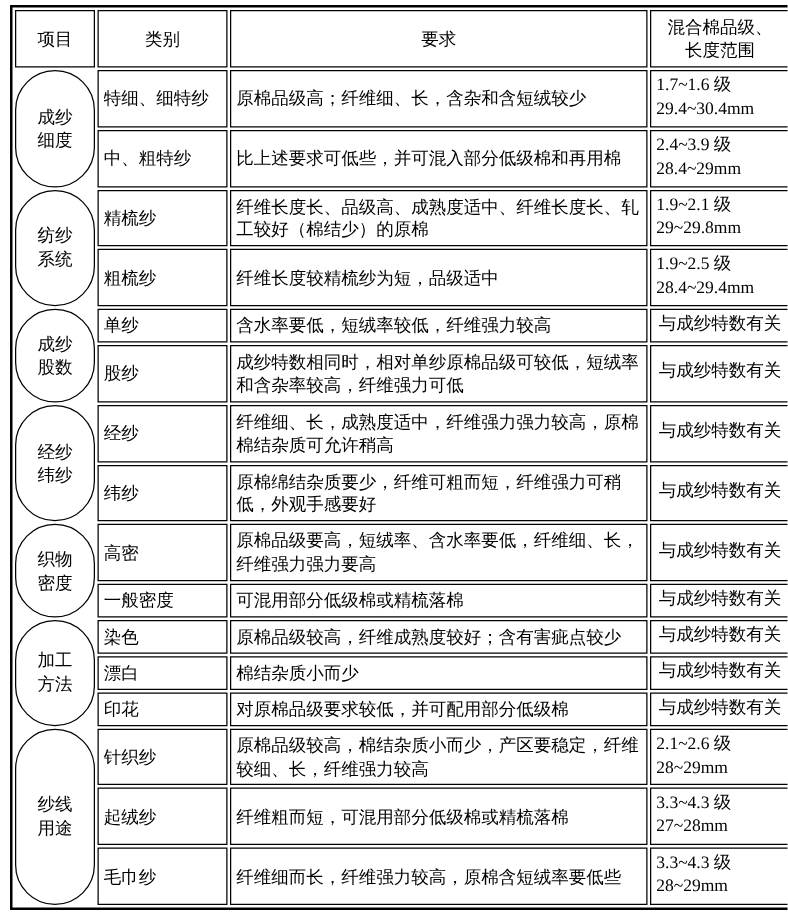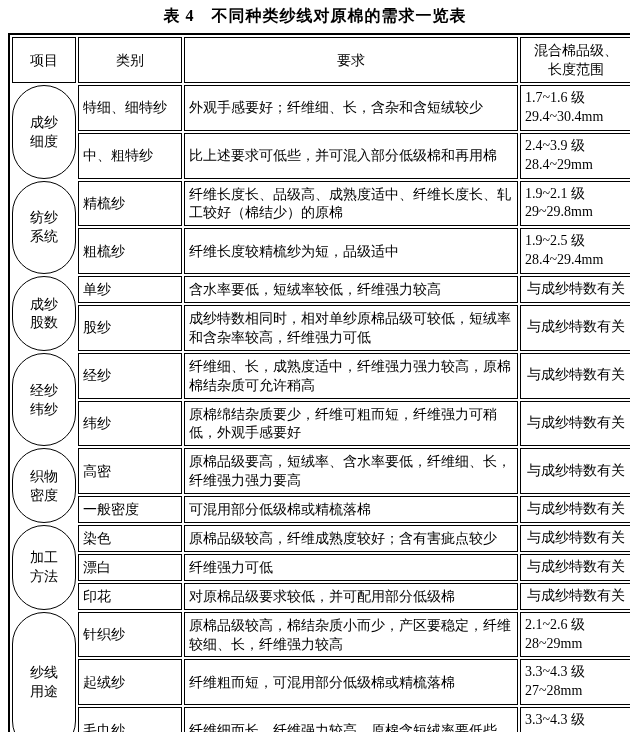--- a/index.html
+++ b/index.html
@@ -57,21 +57,20 @@
   }
   td.spec-center {
     text-align: center;
     padding-left: 4px;
   }
 </style>
 </head>
 <body>
 
 <div class="page">
-  <div class="doc-title">表 4　不同种类纱线对原棉的需求一览表</div>
 
   <table class="main-table">
     <colgroup>
       <col style="width:64px">
       <col style="width:104px">
       <col style="width:334px">
       <col style="width:112px">
     </colgroup>
     <thead>
       <tr>
@@ -81,21 +80,21 @@
         <th class="h-cell h-spec">混合棉品级、
 长度范围</th>
       </tr>
     </thead>
     <tbody>
 
       <tr>
         <td rowspan="2" class="col-item">成纱
 细度</td>
         <td class="col-cat">特细、细特纱</td>
-        <td class="col-req">外观手感要好；纤维细、长，含杂和含短绒较少</td>
+        <td class="col-req">原棉品级高；纤维细、长，含杂和含短绒较少</td>
         <td class="col-spec">
           <div>1.7~1.6 级</div>
           <div>29.4~30.4mm</div>
         </td>
       </tr>
       <tr>
         <td class="col-cat">中、粗特纱</td>
         <td class="col-req">比上述要求可低些，并可混入部分低级棉和再用棉</td>
         <td class="col-spec">
           <div>2.4~3.9 级</div>
@@ -177,21 +176,21 @@
         <td rowspan="3" class="col-item">加工
 方法</td>
         <td class="col-cat">染色</td>
         <td class="col-req">原棉品级较高，纤维成熟度较好；含有害疵点较少</td>
         <td class="col-spec spec-center">
           <div>与成纱特数有关</div>
         </td>
       </tr>
       <tr>
         <td class="col-cat">漂白</td>
-        <td class="col-req">纤维强力可低</td>
+        <td class="col-req">棉结杂质小而少</td>
         <td class="col-spec spec-center">
           <div>与成纱特数有关</div>
         </td>
       </tr>
       <tr>
         <td class="col-cat">印花</td>
         <td class="col-req">对原棉品级要求较低，并可配用部分低级棉</td>
         <td class="col-spec spec-center">
           <div>与成纱特数有关</div>
         </td>

